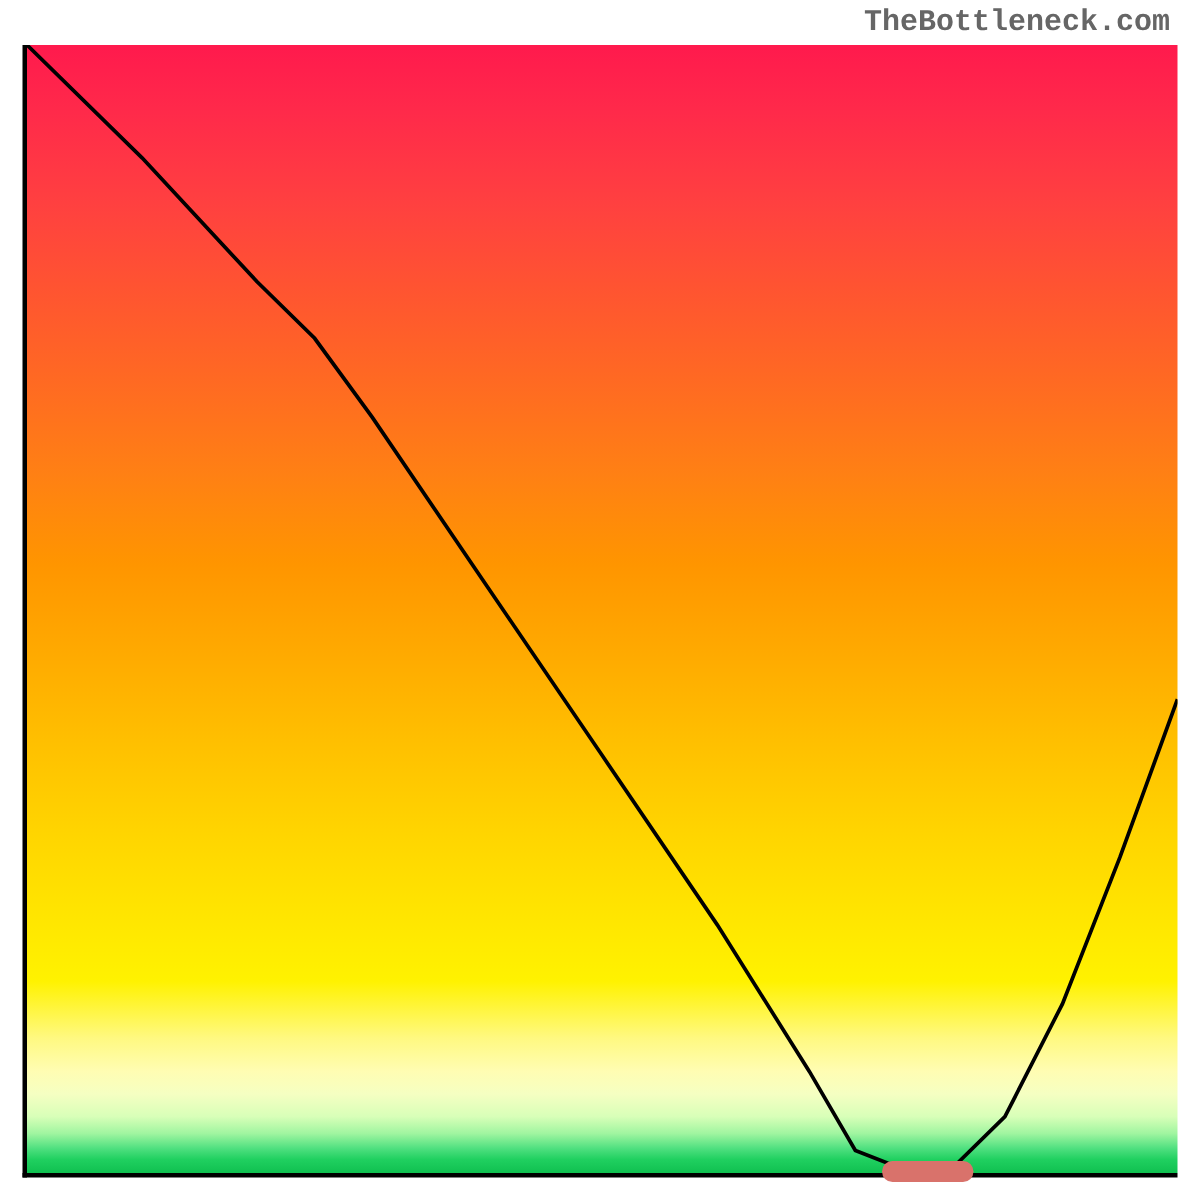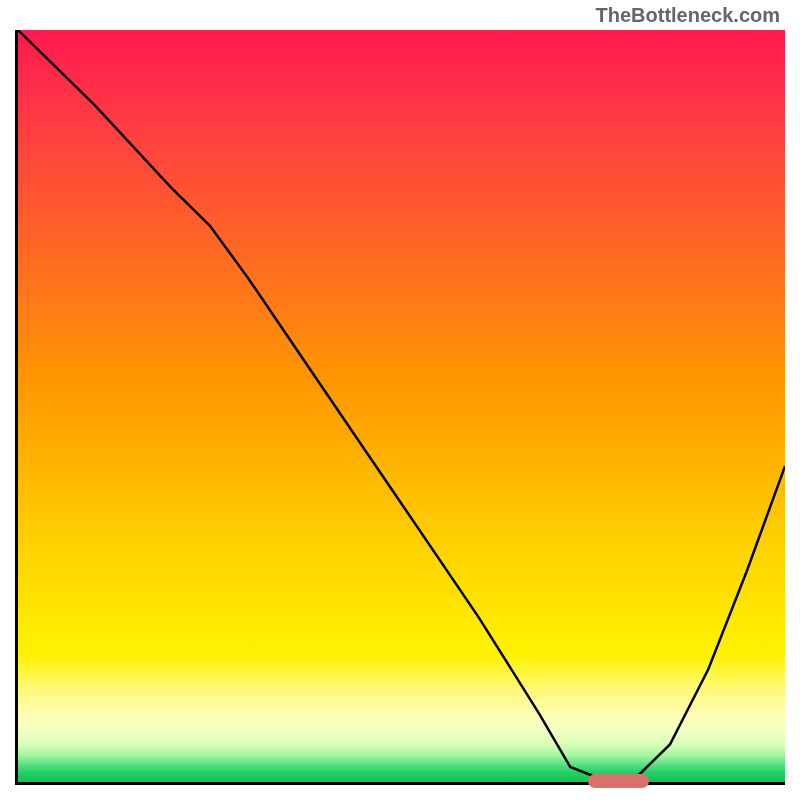--- a/index.html
+++ b/index.html
@@ -11,20 +11,21 @@
     font-family: Arial, sans-serif;
   }
   .watermark {
     position: absolute;
     top: 4px;
     right: 20px;
     font-size: 20px;
     font-weight: bold;
     color: #666666;
     z-index: 10;
+    font-family: Liberation Mono, monospace;
   }
   .chart-area {
     position: absolute;
     top: 30px;
     left: 15px;
     width: 770px;
     height: 755px;
     border-left: 3px solid #000000;
     border-bottom: 3px solid #000000;
   }

